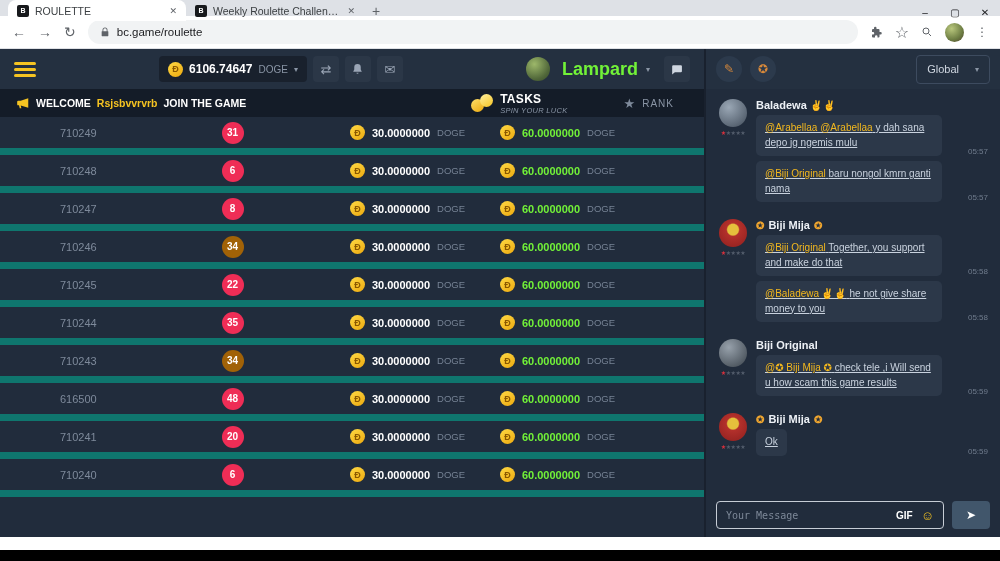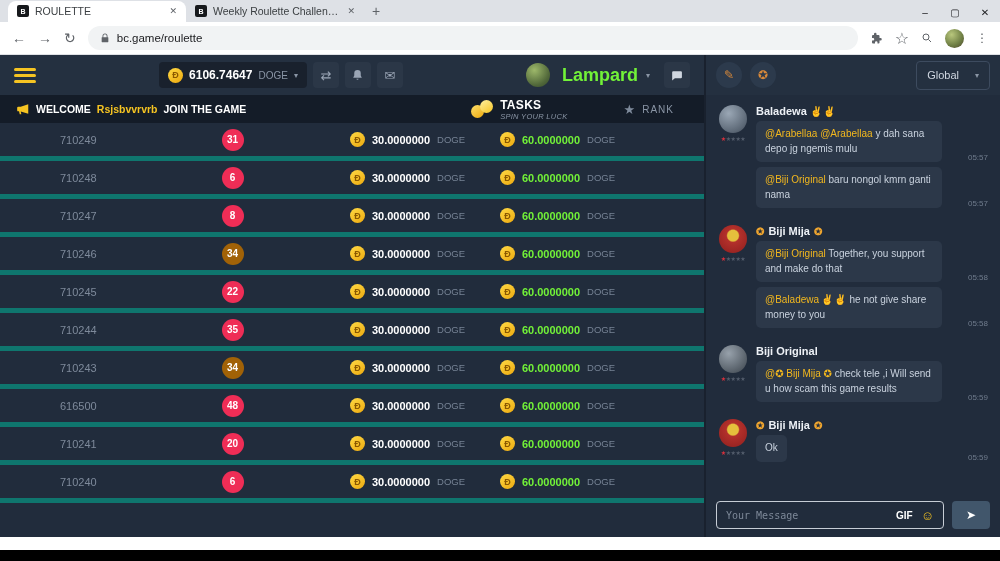--- a/index.html
+++ b/index.html
@@ -1,20 +1,20 @@
 <!DOCTYPE html>
 <html><head>
 <meta charset="utf-8">
 <style>
   * { box-sizing: border-box; margin: 0; padding: 0; }
   body { width: 1000px; height: 561px; overflow: hidden; font-family: "Liberation Sans", sans-serif; background:#000; }
   .window { width: 1000px; height: 561px; display: flex; flex-direction: column; }
 
   
-  .tabstrip { height: 22px; background:#dee1e6; display:flex; align-items:center; position:relative; padding-left:8px; }
+  .tabstrip { height: 16px; background:#dee1e6; display:flex; align-items:flex-start; position:relative; padding-left:8px; }
   .tab { height:21px; display:flex; align-items:center; gap:6px; padding:0 9px; font-size:10.5px; color:#3c4043; width:178px; }
   .tab.active { background:#fff; border-radius:8px 8px 0 0; }
   .tab .title { flex:1; white-space:nowrap; overflow:hidden; text-overflow:ellipsis; }
   .favicon { width:12px; height:12px; border-radius:2px; background:#17191c; color:#fff; font-size:7px; font-weight:bold; display:flex; align-items:center; justify-content:center; flex-shrink:0; }
   .tab-close { color:#5f6368; font-size:9px; flex-shrink:0; }
   .newtab { width:24px; height:21px; display:flex; align-items:center; justify-content:center; color:#5f6368; font-size:14px; }
   .winctrl { position:absolute; right:0; top:0; height:25px; display:flex; }
   .winctrl span { width:30px; display:flex; align-items:center; justify-content:center; font-size:10px; color:#202124; }
 
   .toolbar { height:33px; background:#fff; border-bottom:1px solid #dfe1e5; display:flex; align-items:center; gap:12px; padding:0 12px; }
@@ -57,21 +57,21 @@
   .rank { display:flex; align-items:center; gap:6px; color:#8a95a5; letter-spacing:1px; font-size:10px; margin-left:56px; padding-right:14px; }
   .rank .st { color:#7f8b9c; font-size:13px; }
 
   
   .thead, .trow { display:grid; grid-template-columns:115px 115px 185px 170px; padding-left:60px; align-items:center; }
   .thead { height:26px; font-size:9.5px; color:#6d7a8c; letter-spacing:.5px; }
   .thead .h2 { text-align:center; }
   .thead .h3 { text-align:right; padding-right:10px; }
   .thead .h4 { text-align:right; padding-right:30px; }
   .tbody { flex:1; overflow:hidden; }
-  .trow { height:38px; border-bottom:5px solid #0f766e; font-size:11px; }
+  .trow { height:38px; border-bottom:7px solid #0f766e; font-size:11px; }
   .c-isu { color:#7e8a9b; }
   .badge { width:22px; height:22px; border-radius:50%; color:#fff; font-weight:bold; font-size:10px; display:flex; align-items:center; justify-content:center; margin:0 auto; }
   .b-red { background:#ef2d56; }
   .b-dark { background:#a16207; }
   .c-amt { display:flex; align-items:center; justify-content:flex-end; gap:7px; padding-right:10px; }
   .c-amt.k { padding-right:30px; }
   .amt { color:#fff; font-weight:bold; }
   .c-amt.k .amt { color:#72f238; }
   .unit { color:#768395; font-size:9.5px; }
 
@@ -87,21 +87,21 @@
   .av0 { background: radial-gradient(circle at 35% 30%, #9aa7b5, #5c6876 70%, #3e4854); }
   .av1 { background: radial-gradient(circle at 50% 38%, #e5c03c 24%, #b3302b 30%, #8e1f1e); }
   .av2 { background: radial-gradient(circle at 35% 30%, #97a1ab, #565f68 70%, #3b424a); }
   .stars { font-size:6px; letter-spacing:-.5px; color:#525c6b; white-space:nowrap; }
   .stars .first { color:#d6303c; }
   .mcol { flex:1; min-width:0; }
   .uname { display:flex; align-items:center; gap:4px; font-size:11px; font-weight:bold; color:#edf1f6; margin-bottom:4px; }
   .medal { color:#f0a62f; font-size:10px; }
   .emblems { color:#f6c422; font-size:10px; }
   .msg-row { display:flex; align-items:flex-end; gap:6px; margin-bottom:5px; }
-  .bubble { background:#2c3849; border-radius:5px; padding:6px 9px; font-size:10px; line-height:1.45; color:#c9d2de; max-width:186px; }
+  .bubble { background:#2c3849; border-radius:5px; padding:6px 9px; font-size:10px; line-height:1.45; color:#c9d2de; max-width:186px;text-decoration:underline; }
   .mention { color:#f3b81e; }
   .time { margin-left:auto; font-size:8px; color:#707c8d; white-space:nowrap; }
 
   .chat-input { height:44px; display:flex; align-items:center; gap:8px; padding:0 10px; }
   .input-pill { flex:1; height:28px; border:1px solid #c7cdd6; border-radius:4px; display:flex; align-items:center; gap:8px; padding:0 9px; }
   .input-pill input { flex:1; min-width:0; background:transparent; border:none; outline:none; color:#cfd6e0; font-family:"DejaVu Sans Mono", monospace; font-size:10px; }
   .input-pill input::placeholder { color:#7d8898; }
   .gif { color:#fff; font-weight:bold; font-size:10px; }
   .smiley { color:#f6c422; font-size:13px; }
   .send-btn { width:38px; height:28px; background:#41566b; border-radius:4px; color:#fff; font-size:12px; display:flex; align-items:center; justify-content:center; }

